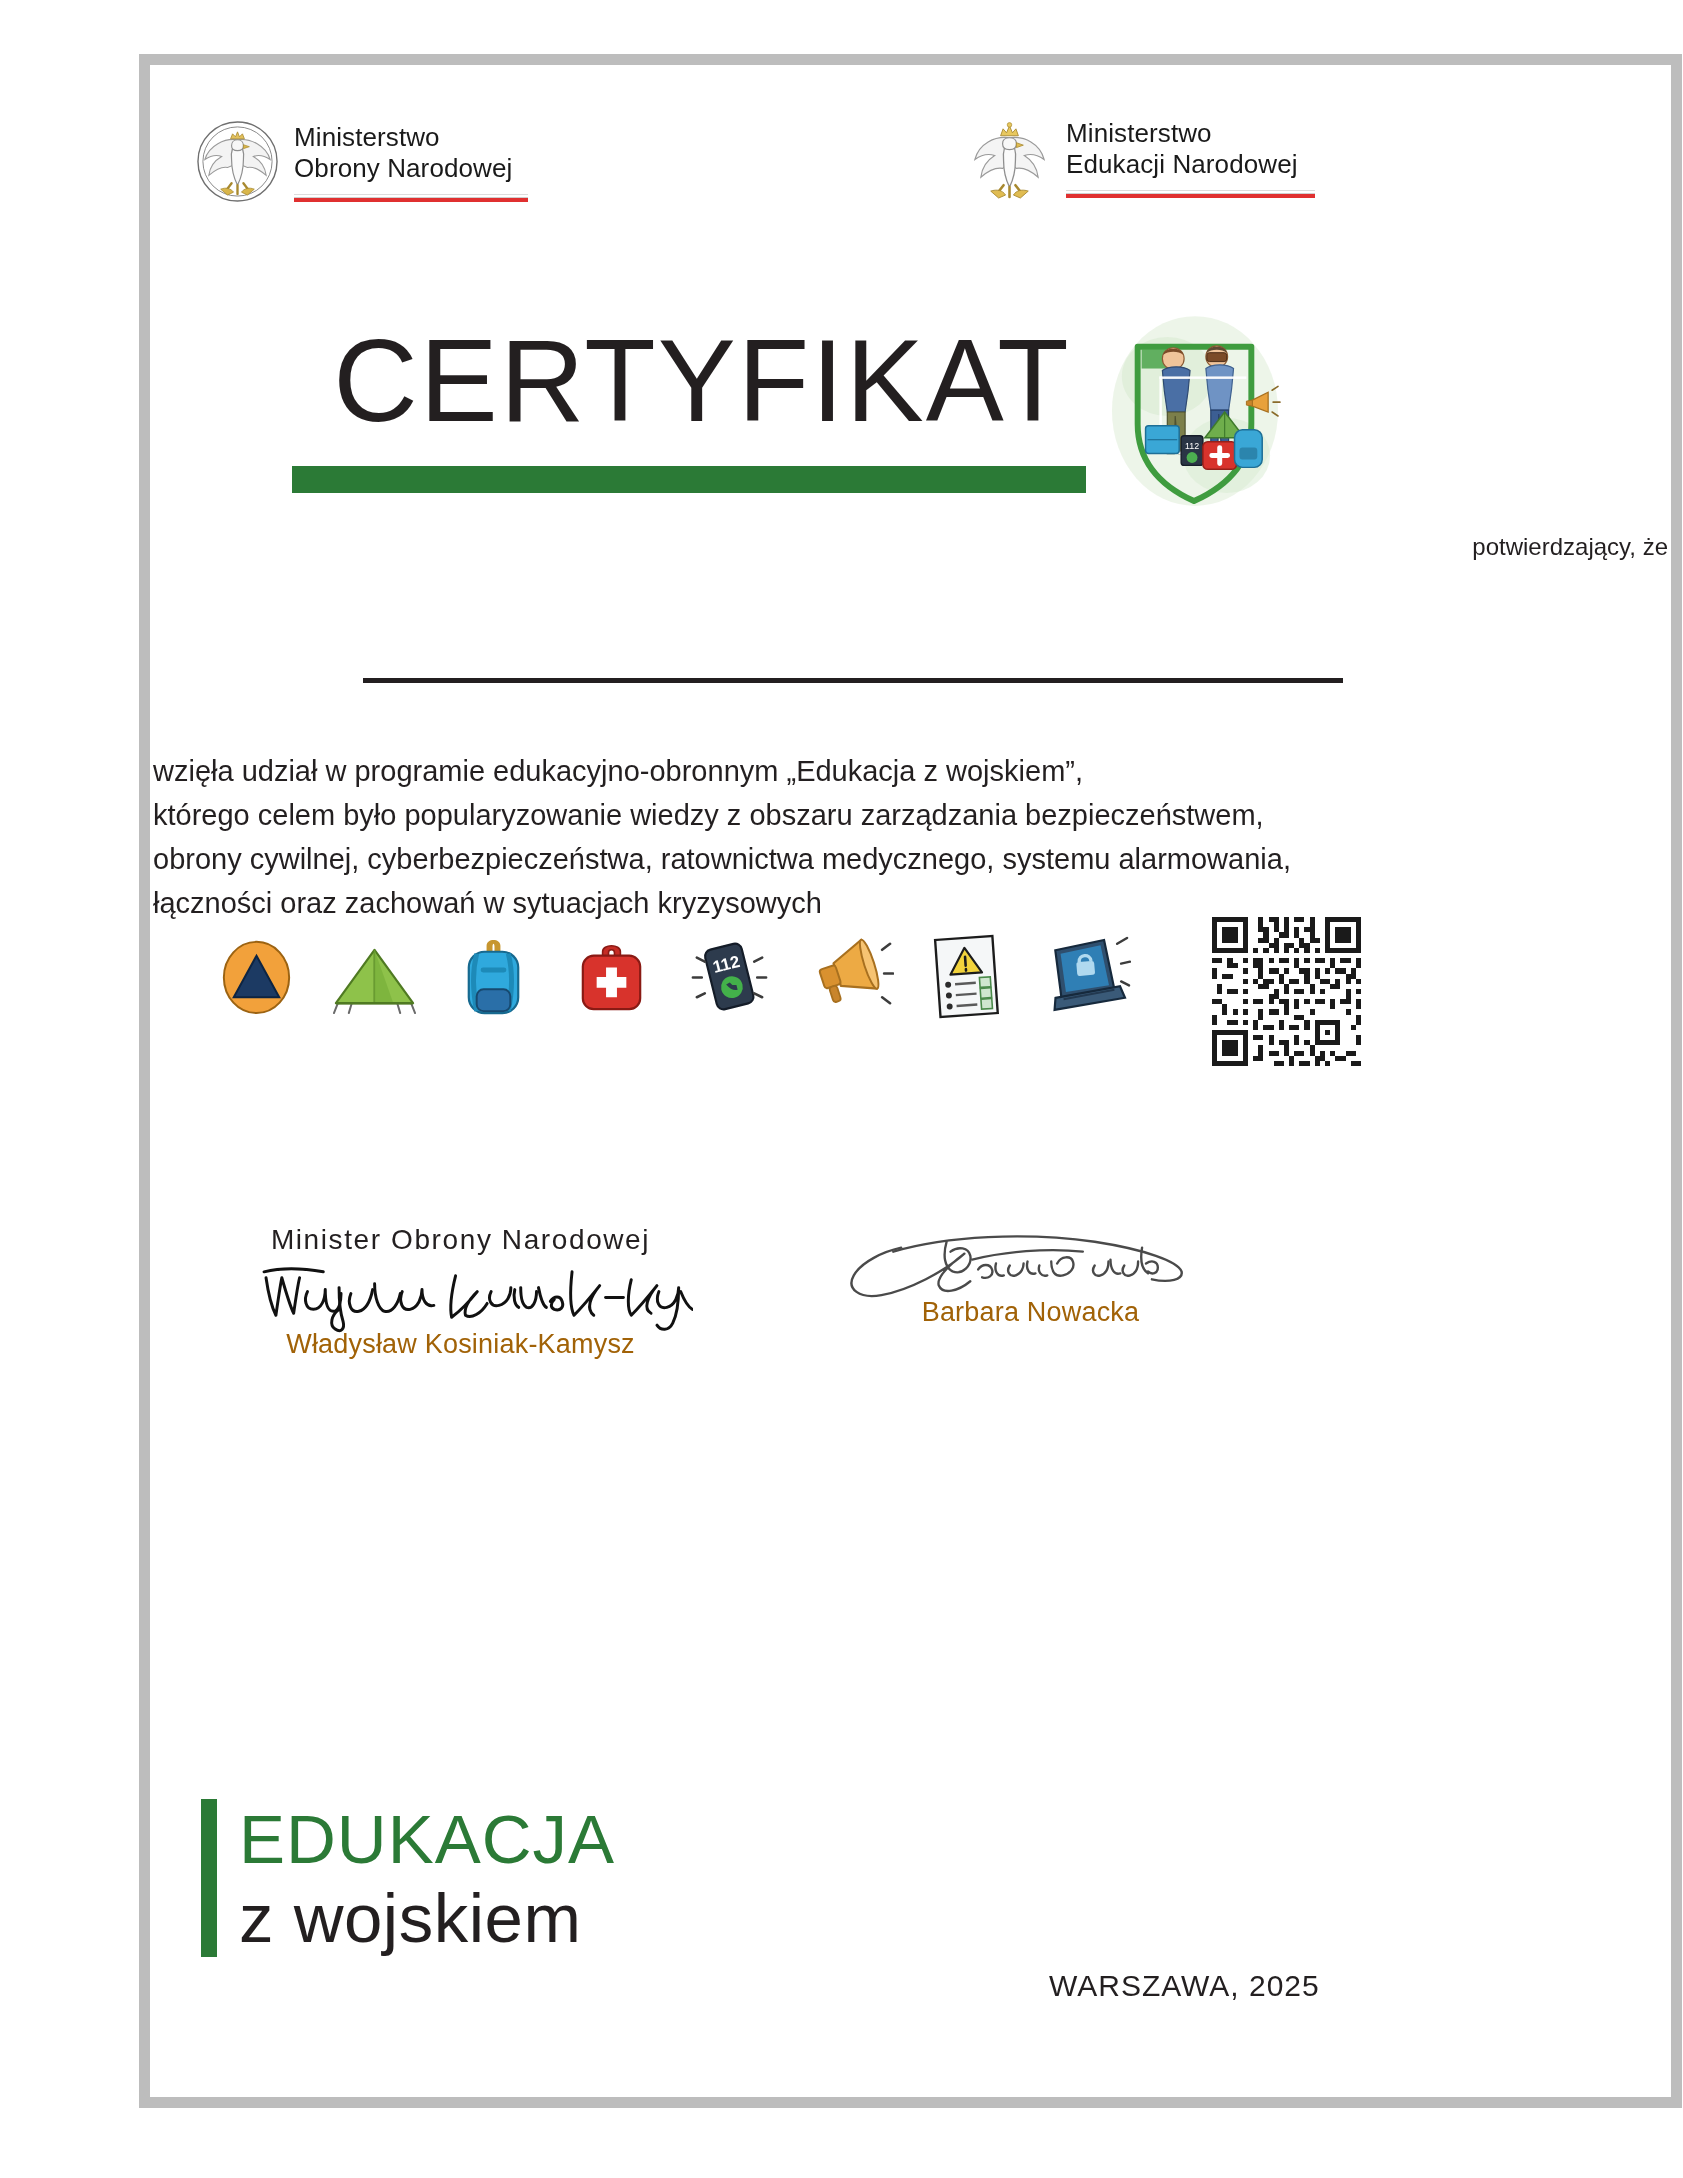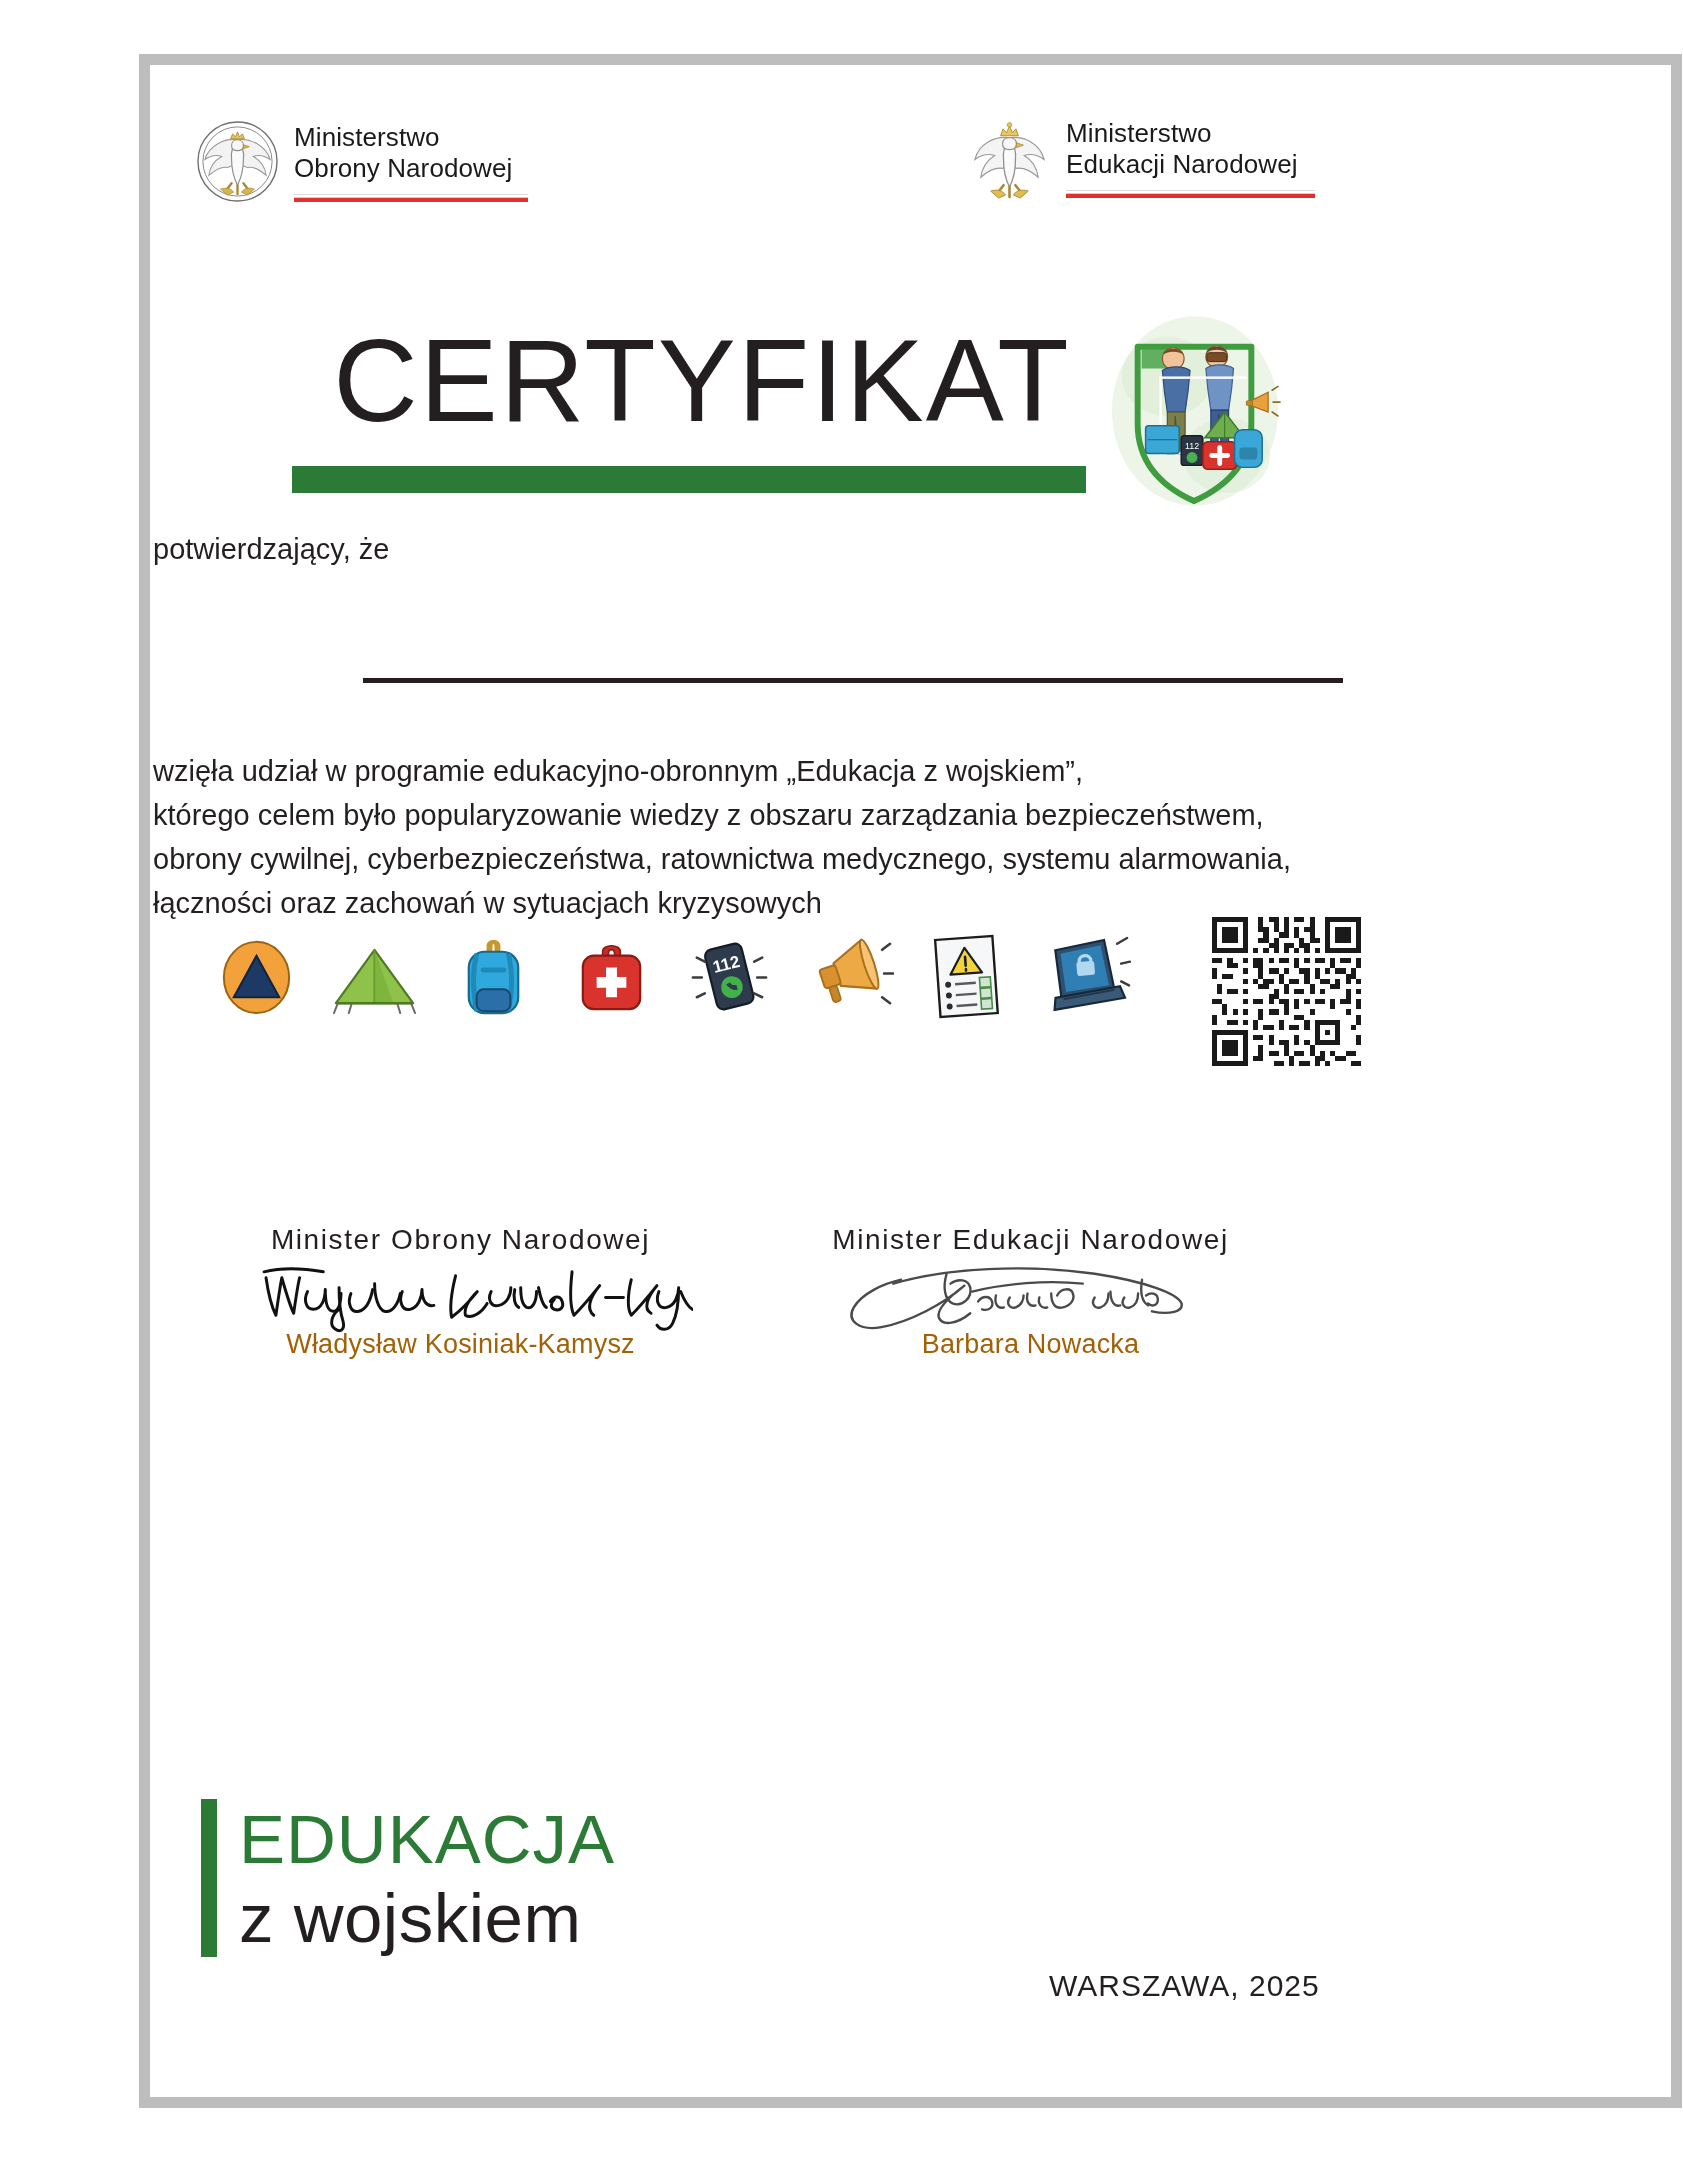--- a/index.html
+++ b/index.html
@@ -125,22 +125,22 @@
     height: 213px;
   }
   .shield-badge svg { display:block; width:100%; height:100%; }
 
   
   .confirm-line {
     position: absolute;
     top: 465px;
     left: 0;
     right: 0;
-    text-align: left;
-    font-size: 29px;
+    text-align: right;
+    font-size: 24px;
     color: #231f20;
   }
   .school-name {
     position: absolute;
     top: 543px;
     left: 0;
     right: 0;
     text-align: center;
     font-size: 31px;
     font-weight: bold;
@@ -679,21 +679,20 @@
                 <path d="M408 22 C404 38 404 52 408 58 C416 50 426 38 434 28 C424 40 420 52 428 56"></path>
                 <path d="M436 34 C432 44 436 52 444 50 C452 48 456 38 456 30 C456 44 454 58 450 66 C446 74 438 74 434 68"></path>
                 <path d="M458 34 C462 44 466 50 470 52"></path>
               </g>
             </svg>
           </div>
           <div class="sign-name">Władysław Kosiniak-Kamysz</div>
         </div>
 
         <div class="sign right">
-          <div class="sign-role">Minister Edukacji Narodowej</div>
           <div class="sign-img">
             <svg viewBox="0 0 470 78" xmlns="http://www.w3.org/2000/svg">
               <g fill="none" stroke="#4a4a4a" stroke-width="2.4" stroke-linecap="round" stroke-linejoin="round">
                 <path d="M104 22 C86 26 64 36 56 50 C48 64 62 74 84 70 C112 65 148 46 168 28 C152 40 140 52 142 60 C146 70 162 66 174 56"></path>
                 <path d="M150 16 C146 30 148 42 156 46 C166 50 176 40 174 30 C172 22 162 20 154 26"></path>
                 <path d="M182 44 C186 38 194 38 196 44 C198 50 192 54 186 52"></path>
                 <path d="M200 38 C198 46 202 52 208 50"></path>
                 <path d="M214 40 C210 46 214 52 220 50 C226 48 228 42 228 38"></path>
                 <path d="M232 36 C230 44 234 50 240 48"></path>
                 <path d="M244 40 C242 46 246 52 252 50"></path>

